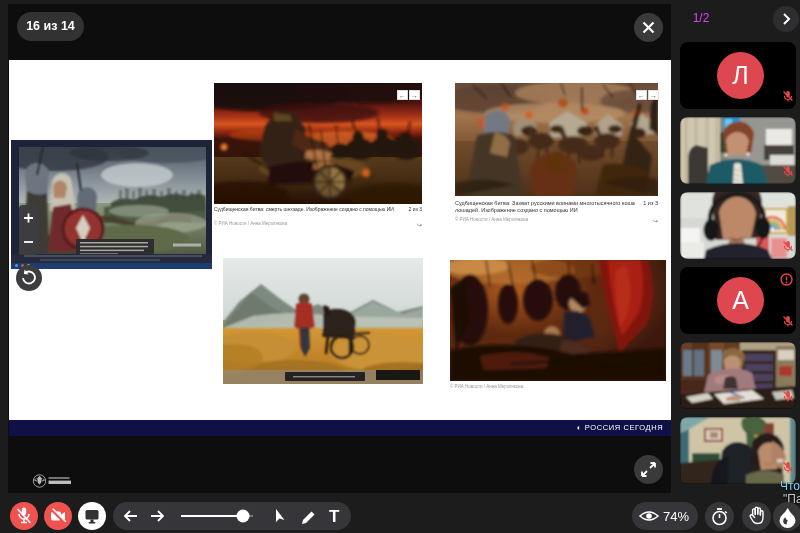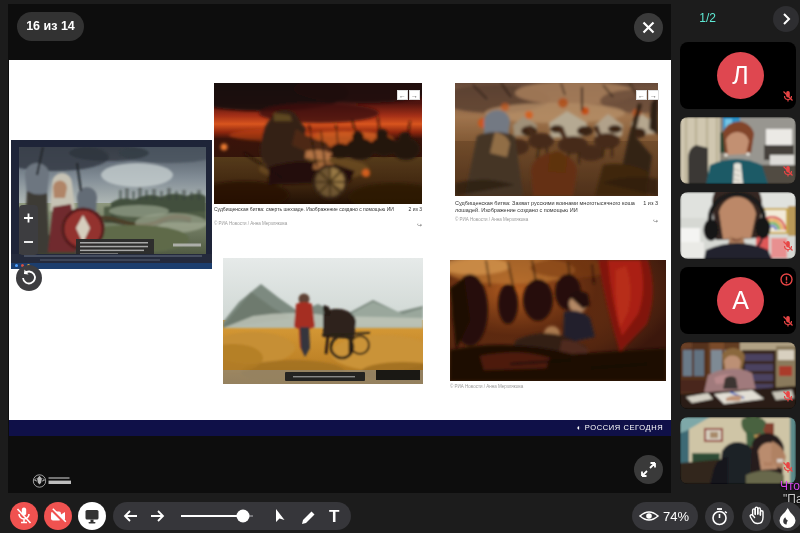--- a/index.html
+++ b/index.html
@@ -400,21 +400,21 @@
 <svg class="abs" style="left:634px;top:455px" width="29" height="29" viewBox="0 0 29 29">
  <path d="M16 13 l5 -5 M21 8 l-4.5 0 M21 8 l0 4.5" stroke="#fff" stroke-width="1.8" fill="none"></path>
  <path d="M13 16 l-5 5 M8 21 l4.5 0 M8 21 l0 -4.5" stroke="#fff" stroke-width="1.8" fill="none"></path>
 </svg>
 
 <div class="abs" style="left:17px;top:12px;width:67px;height:29px;border-radius:15px;background:#323232;color:#fff;font-size:12.5px;font-weight:bold;text-align:center;line-height:29px">16 из 14</div>
 <div class="cbtn" style="left:634px;top:13px;width:29px;height:29px;background:#3a3a3a"></div>
 <svg class="abs" style="left:634px;top:13px" width="29" height="29" viewBox="0 0 29 29">
  <path d="M9.5 9.5 L19.5 19.5 M19.5 9.5 L9.5 19.5" stroke="#fff" stroke-width="2.2"></path>
 </svg>
-<div class="abs" style="left:686px;top:11px;width:30px;font-size:12px;color:#5eead4;text-align:right">1/2</div>
+<div class="abs" style="left:686px;top:11px;width:30px;font-size:12px;color:#d946ef;text-align:center">1/2</div>
 <div class="cbtn" style="left:773px;top:6px;width:26px;height:26px;background:#2e2e31"></div>
 <svg class="abs" style="left:773px;top:6px" width="26" height="26" viewBox="0 0 26 26">
  <path d="M11 8 l5 5 l-5 5" stroke="#fff" stroke-width="2" fill="none"></path>
 </svg>
 
 <div class="tile" style="top:42px">
  <div class="avatar">Л</div>
  <svg class="micmute" viewBox="0 0 14 14">
       <g stroke="#e84545" stroke-width="1.2" fill="none">
         <rect x="5.2" y="2" width="3.6" height="6.5" rx="1.8" fill="#e84545" stroke="none"></rect>
@@ -628,21 +628,21 @@
 </svg>
  <svg class="micmute" style="bottom:10px" viewBox="0 0 14 14">
       <g stroke="#e84545" stroke-width="1.2" fill="none">
         <rect x="5.2" y="2" width="3.6" height="6.5" rx="1.8" fill="#e84545" stroke="none"></rect>
         <path d="M3.5 7 a3.5 3.5 0 0 0 7 0 M7 10.5 v2"></path>
         <line x1="2.5" y1="2.5" x2="11.5" y2="11.5"></line>
       </g>
     </svg>
 </div>
 
-<div class="abs" style="left:780px;top:479px;color:#d946ef;font-size:12px;text-shadow:0 1px 2px #000">Что</div>
+<div class="abs" style="left:780px;top:479px;color:#7dd3fc;font-size:12px;text-shadow:0 1px 2px #000">Что</div>
 <div class="abs" style="left:783px;top:492px;color:#c8c8c8;font-size:12px;text-shadow:0 1px 2px #000">"Па</div>
 
 <div class="cbtn" style="left:10px;top:502px;width:28px;height:28px;background:#f05250"></div>
 <svg class="abs" style="left:10px;top:502px" width="28" height="28" viewBox="0 0 28 28">
  <g stroke="#fff" stroke-width="1.6" fill="none">
   <rect x="11.8" y="5.5" width="4.4" height="8" rx="2.2" fill="#fff" stroke="none"></rect>
   <path d="M9 12 a5 5 0 0 0 10 0 M14 17 v3.5 M11 20.5 h6"></path>
   <line x1="7.5" y1="7" x2="20.5" y2="21"></line>
  </g>
 </svg>

